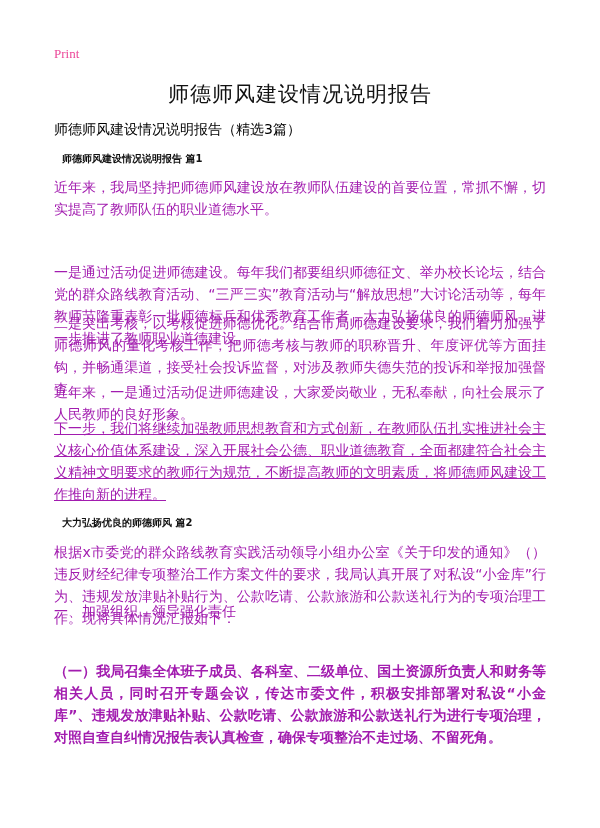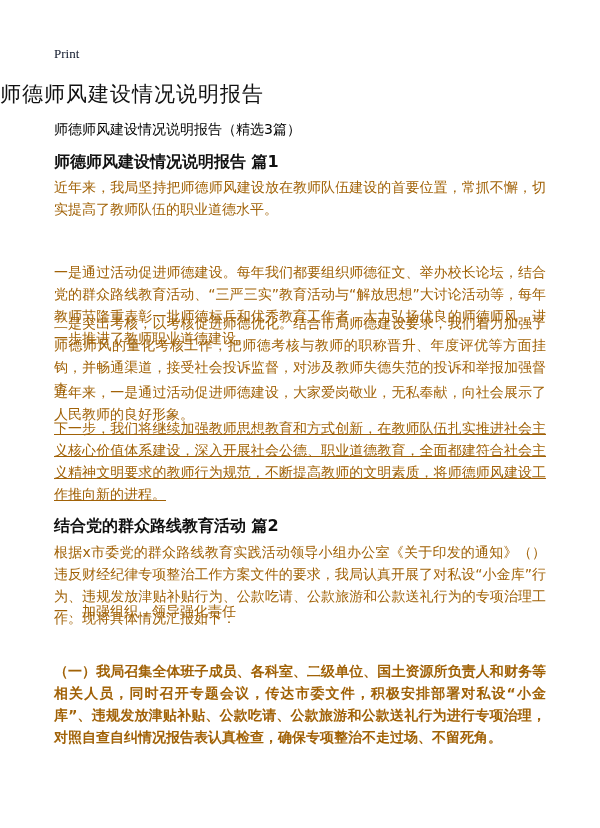--- a/index.html
+++ b/index.html
@@ -14,53 +14,53 @@
       position: relative;
       font-family: "DejaVu Sans", "Liberation Sans", sans-serif;
       color: #222222;
     }
     .print-label {
       position: absolute;
       left: 54px;
       top: 46px;
       font-family: "Liberation Serif", "DejaVu Serif", serif;
       font-size: 13px;
-      color: #0f172a;
+      color: #ec4899;
     }
     .doc-title {
       position: absolute;
       left: 0;
       top: 80px;
       width: 600px;
-      text-align: left;
+      text-align: center;
       font-size: 21px;
       color: #111111;
       letter-spacing: 1px;
     }
     .subtitle {
       position: absolute;
       left: 54px;
       top: 121px;
       font-size: 14px;
       color: #000000;
     }
     .section-heading {
       position: absolute;
-      left: 54px;
-      font-size: 16px;
+      left: 62px;
+      font-size: 10px;
       font-weight: bold;
       color: #111111;
     }
     .para {
       position: absolute;
       left: 54px;
       width: 492px;
       font-size: 14px;
       line-height: 22px;
-      color: #a16207;
+      color: #a21caf;
       text-align: justify;
     }
   </style>
 </head>
 <body>
 
 <div class="print-label">Print</div>
 
 <div class="doc-title">师德师风建设情况说明报告</div>
 
@@ -71,19 +71,19 @@
 <div class="para" style="top:176px;">近年来，我局坚持把师德师风建设放在教师队伍建设的首要位置，常抓不懈，切实提高了教师队伍的职业道德水平。</div>
 
 <div class="para" style="top:229px;margin-top:32px;">一是通过活动促进师德建设。每年我们都要组织师德征文、举办校长论坛，结合党的群众路线教育活动、“三严三实”教育活动与“解放思想”大讨论活动等，每年教师节隆重表彰一批师德标兵和优秀教育工作者，大力弘扬优良的师德师风，进一步推进了教师职业道德建设。</div>
 
 <div class="para" style="top:313px;font-family:Liberation Mono, monospace;">二是突出考核，以考核促进师德优化。结合市局师德建设要求，我们着力加强了师德师风的量化考核工作，把师德考核与教师的职称晋升、年度评优等方面挂钩，并畅通渠道，接受社会投诉监督，对涉及教师失德失范的投诉和举报加强督查。</div>
 
 <div class="para" style="top:381px;">近年来，一是通过活动促进师德建设，大家爱岗敬业，无私奉献，向社会展示了人民教师的良好形象。</div>
 
 <div class="para" style="top:417px;text-decoration:underline;">下一步，我们将继续加强教师思想教育和方式创新，在教师队伍扎实推进社会主义核心价值体系建设，深入开展社会公德、职业道德教育，全面都建符合社会主义精神文明要求的教师行为规范，不断提高教师的文明素质，将师德师风建设工作推向新的进程。</div>
 
-<div class="section-heading" style="top:516px;">结合党的群众路线教育活动 篇2</div>
+<div class="section-heading" style="top:516px;">大力弘扬优良的师德师风 篇2</div>
 
 <div class="para" style="top:541px;">根据x市委党的群众路线教育实践活动领导小组办公室《关于印发的通知》（）违反财经纪律专项整治工作方案文件的要求，我局认真开展了对私设“小金库”行为、违规发放津贴补贴行为、公款吃请、公款旅游和公款送礼行为的专项治理工作。现将具体情况汇报如下：</div>
 
 <div class="para" style="top:600px;">一、加强组织，领导强化责任</div>
 
 <div class="para" style="top:660px;font-weight:bold;">（一）我局召集全体班子成员、各科室、二级单位、国土资源所负责人和财务等相关人员，同时召开专题会议，传达市委文件，积极安排部署对私设“小金库”、违规发放津贴补贴、公款吃请、公款旅游和公款送礼行为进行专项治理，对照自查自纠情况报告表认真检查，确保专项整治不走过场、不留死角。</div>
 
 </body></html>

